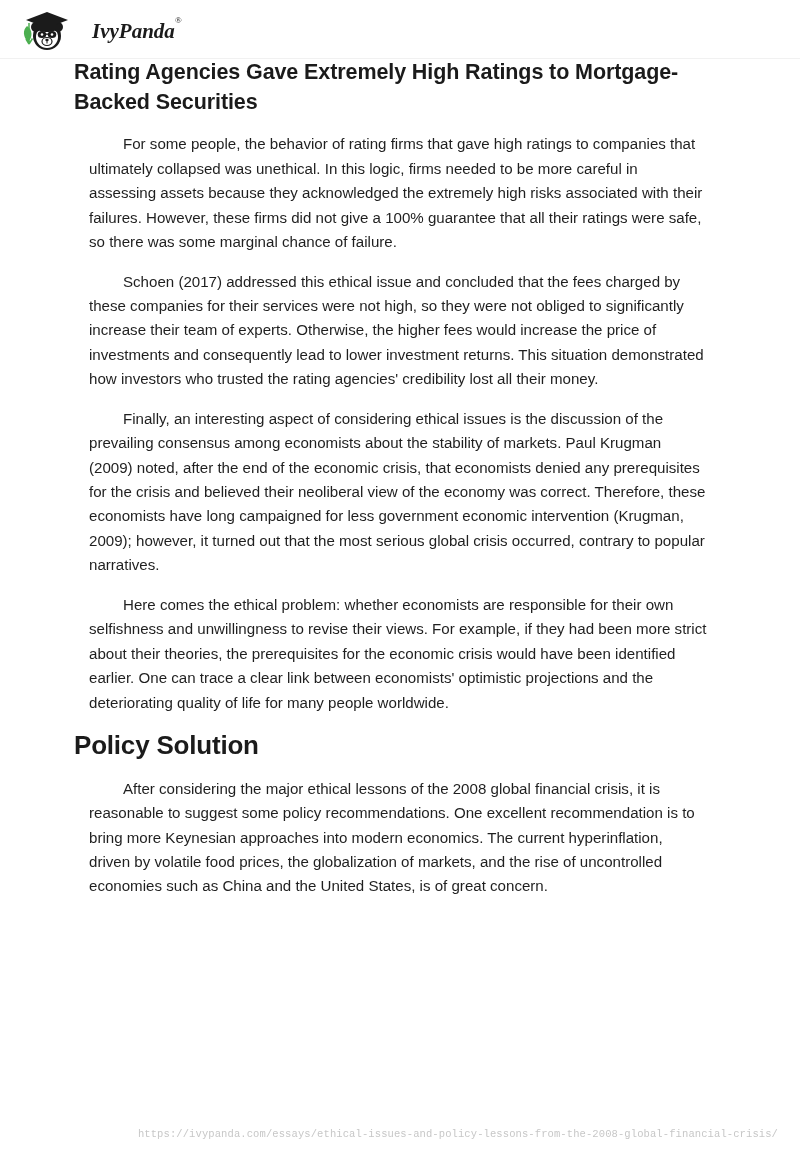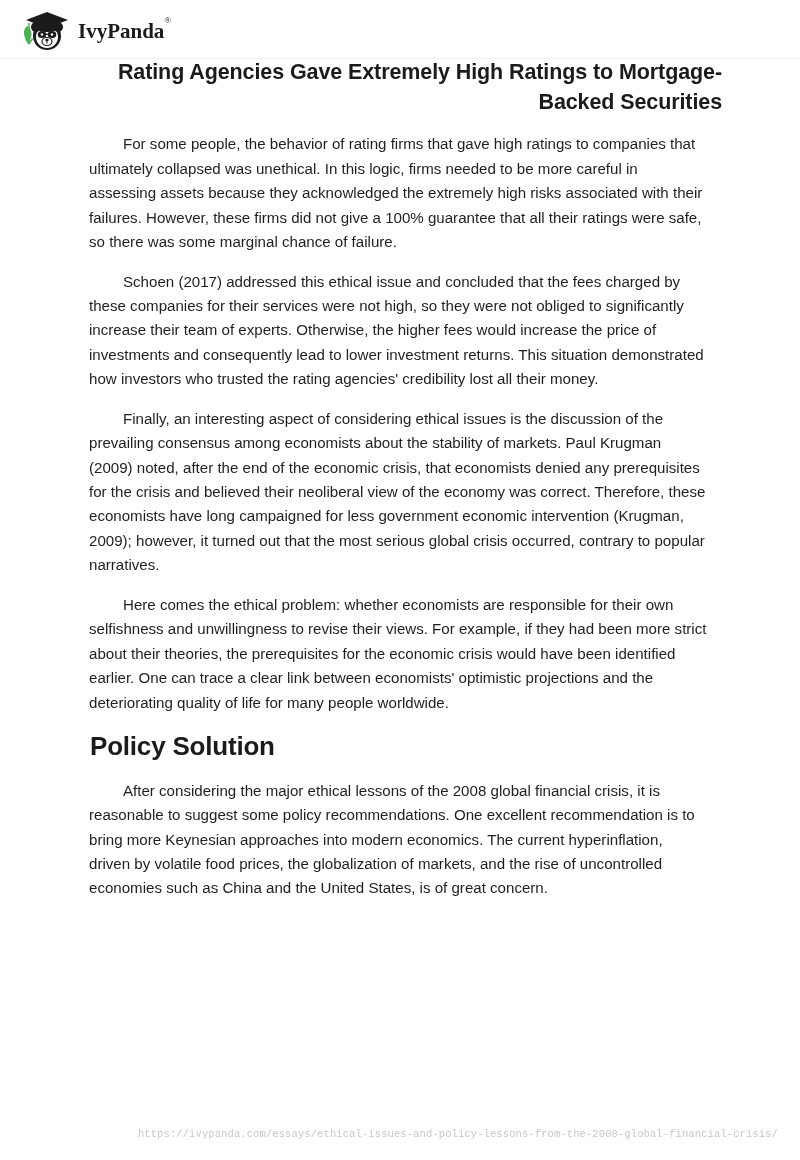--- a/index.html
+++ b/index.html
@@ -22,21 +22,22 @@
     height: 58px;
     display: flex;
     align-items: flex-start;
   }
   .brand {
     position: absolute;
     left: 16px;
     top: 6px;
     display: flex;
     align-items: center;
-    gap: 6px;
+    gap: 20px;
+    font-style: italic;
   }
   .brand-mark {
     width: 56px;
     height: 48px;
     display: block;
   }
   .brand-word {
     font-family: "Liberation Serif", serif;
     font-size: 21px;
     font-weight: bold;
@@ -76,33 +77,32 @@
   .content {
     padding: 0 78px 0 74px;
     box-sizing: border-box;
   }
 
   h2.section-title {
     font-size: 26px;
     font-weight: bold;
     line-height: 1.22;
     color: #1b1b1b;
-    margin: 16px;
+    margin: 0;
     padding: 0;
     letter-spacing: -0.2px;
   }
   h3.section-title {
     font-size: 21.5px;
     font-weight: bold;
     line-height: 1.38;
     color: #1b1b1b;
     margin: 0;
     padding: 0;
     letter-spacing: -0.1px;
-    text-align: right;
   }
 
   p.body-text {
     font-size: 15.1px;
     line-height: 1.62;
     color: #1f1f1f;
     margin: 15px;
     padding: 0;
     text-indent: 34px;
     text-align: left;

